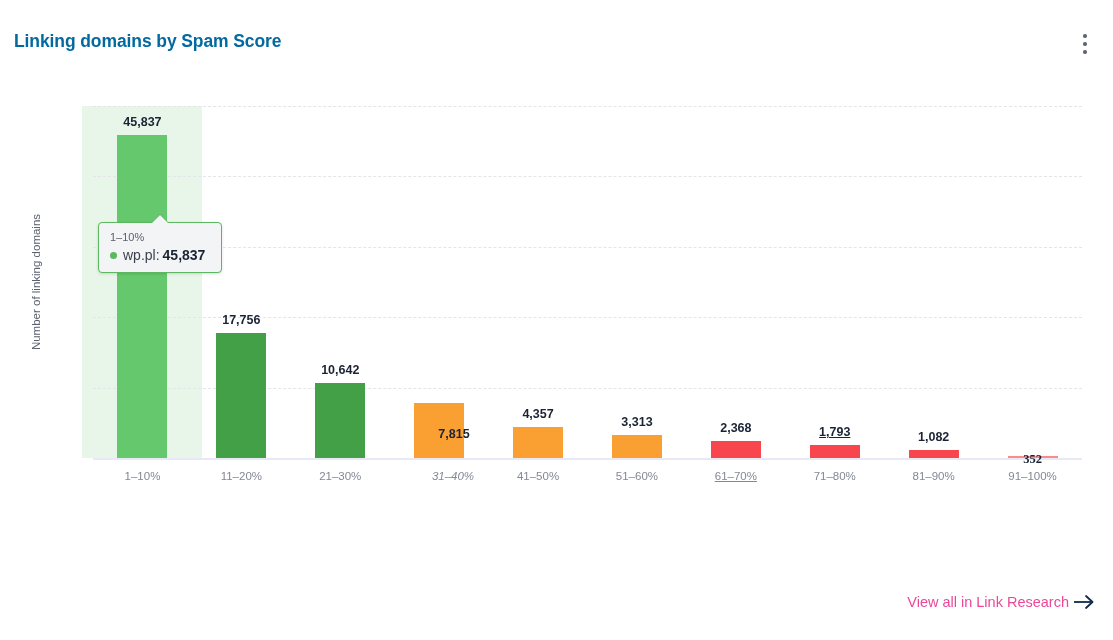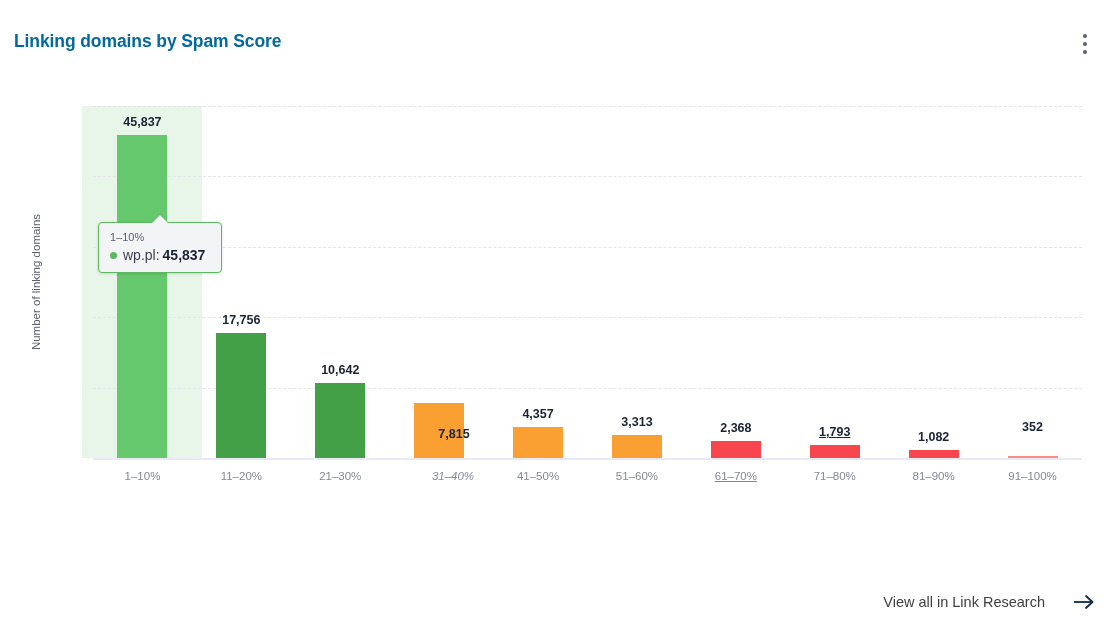--- a/index.html
+++ b/index.html
@@ -234,22 +234,22 @@
     position: absolute;
     right: 18px;
     top: 594px;
     display: flex;
     align-items: center;
     cursor: pointer;
     text-decoration: none;
   }
   #footer-link-label {
     font-size: 14.5px;
-    color: #404040;
-    margin-right: 28px;
+    color: #ec4899;
+    margin-right: 4px;
   }
   #footer-arrow-icon {
     display: block;
   }
 </style>
 </head>
 <body>
 
 <div id="card">
 
@@ -289,21 +289,21 @@
           <div class="bar-value" style="left: 385.05px; width: 120px; top: 315.327px;">4,357</div>
           <div class="bar" style="left: 518.95px; width: 50px; height: 23.3235px; background: rgb(250, 160, 50);"></div>
           <div class="bar-value" style="left: 483.95px; width: 120px; top: 322.676px;">3,313</div>
           <div class="bar" style="left: 617.85px; width: 50px; height: 16.6707px; background: rgb(248, 70, 79);"></div>
           <div class="bar-value" style="left: 582.85px; width: 120px; top: 329.329px;">2,368</div>
           <div class="bar" style="left: 716.75px; width: 50px; height: 12.6227px; background: rgb(248, 70, 79);"></div>
           <div class="bar-value" style="left: 681.75px; width: 120px; top: 333.377px; text-decoration: underline;">1,793</div>
           <div class="bar" style="left: 815.65px; width: 50px; height: 7.61728px; background: rgb(248, 70, 79);"></div>
           <div class="bar-value" style="left: 780.65px; width: 120px; top: 338.383px;">1,082</div>
           <div class="bar" style="left: 914.55px; width: 50px; height: 2.47808px; background: rgb(251, 139, 139);"></div>
-          <div class="bar-value" style="left: 879.55px; width: 120px; top: 328px;">352</div>
+          <div class="bar-value" style="left: 879.55px; width: 120px; top: 361px; font-family: Liberation Serif, serif;">352</div>
         </div>
       <div id="xtick-labels">
           <div class="x-tick-label" style="left: -10.55px; width: 120px;">1–10%</div>
           <div class="x-tick-label" style="left: 88.35px; width: 120px;">11–20%</div>
           <div class="x-tick-label" style="left: 187.25px; width: 120px;">21–30%</div>
           <div class="x-tick-label" style="left: 300px; width: 120px; font-style: italic;">31–40%</div>
           <div class="x-tick-label" style="left: 385.05px; width: 120px;">41–50%</div>
           <div class="x-tick-label" style="left: 483.95px; width: 120px;">51–60%</div>
           <div class="x-tick-label" style="left: 582.85px; width: 120px; text-decoration: underline;">61–70%</div>
           <div class="x-tick-label" style="left: 681.75px; width: 120px;">71–80%</div>

